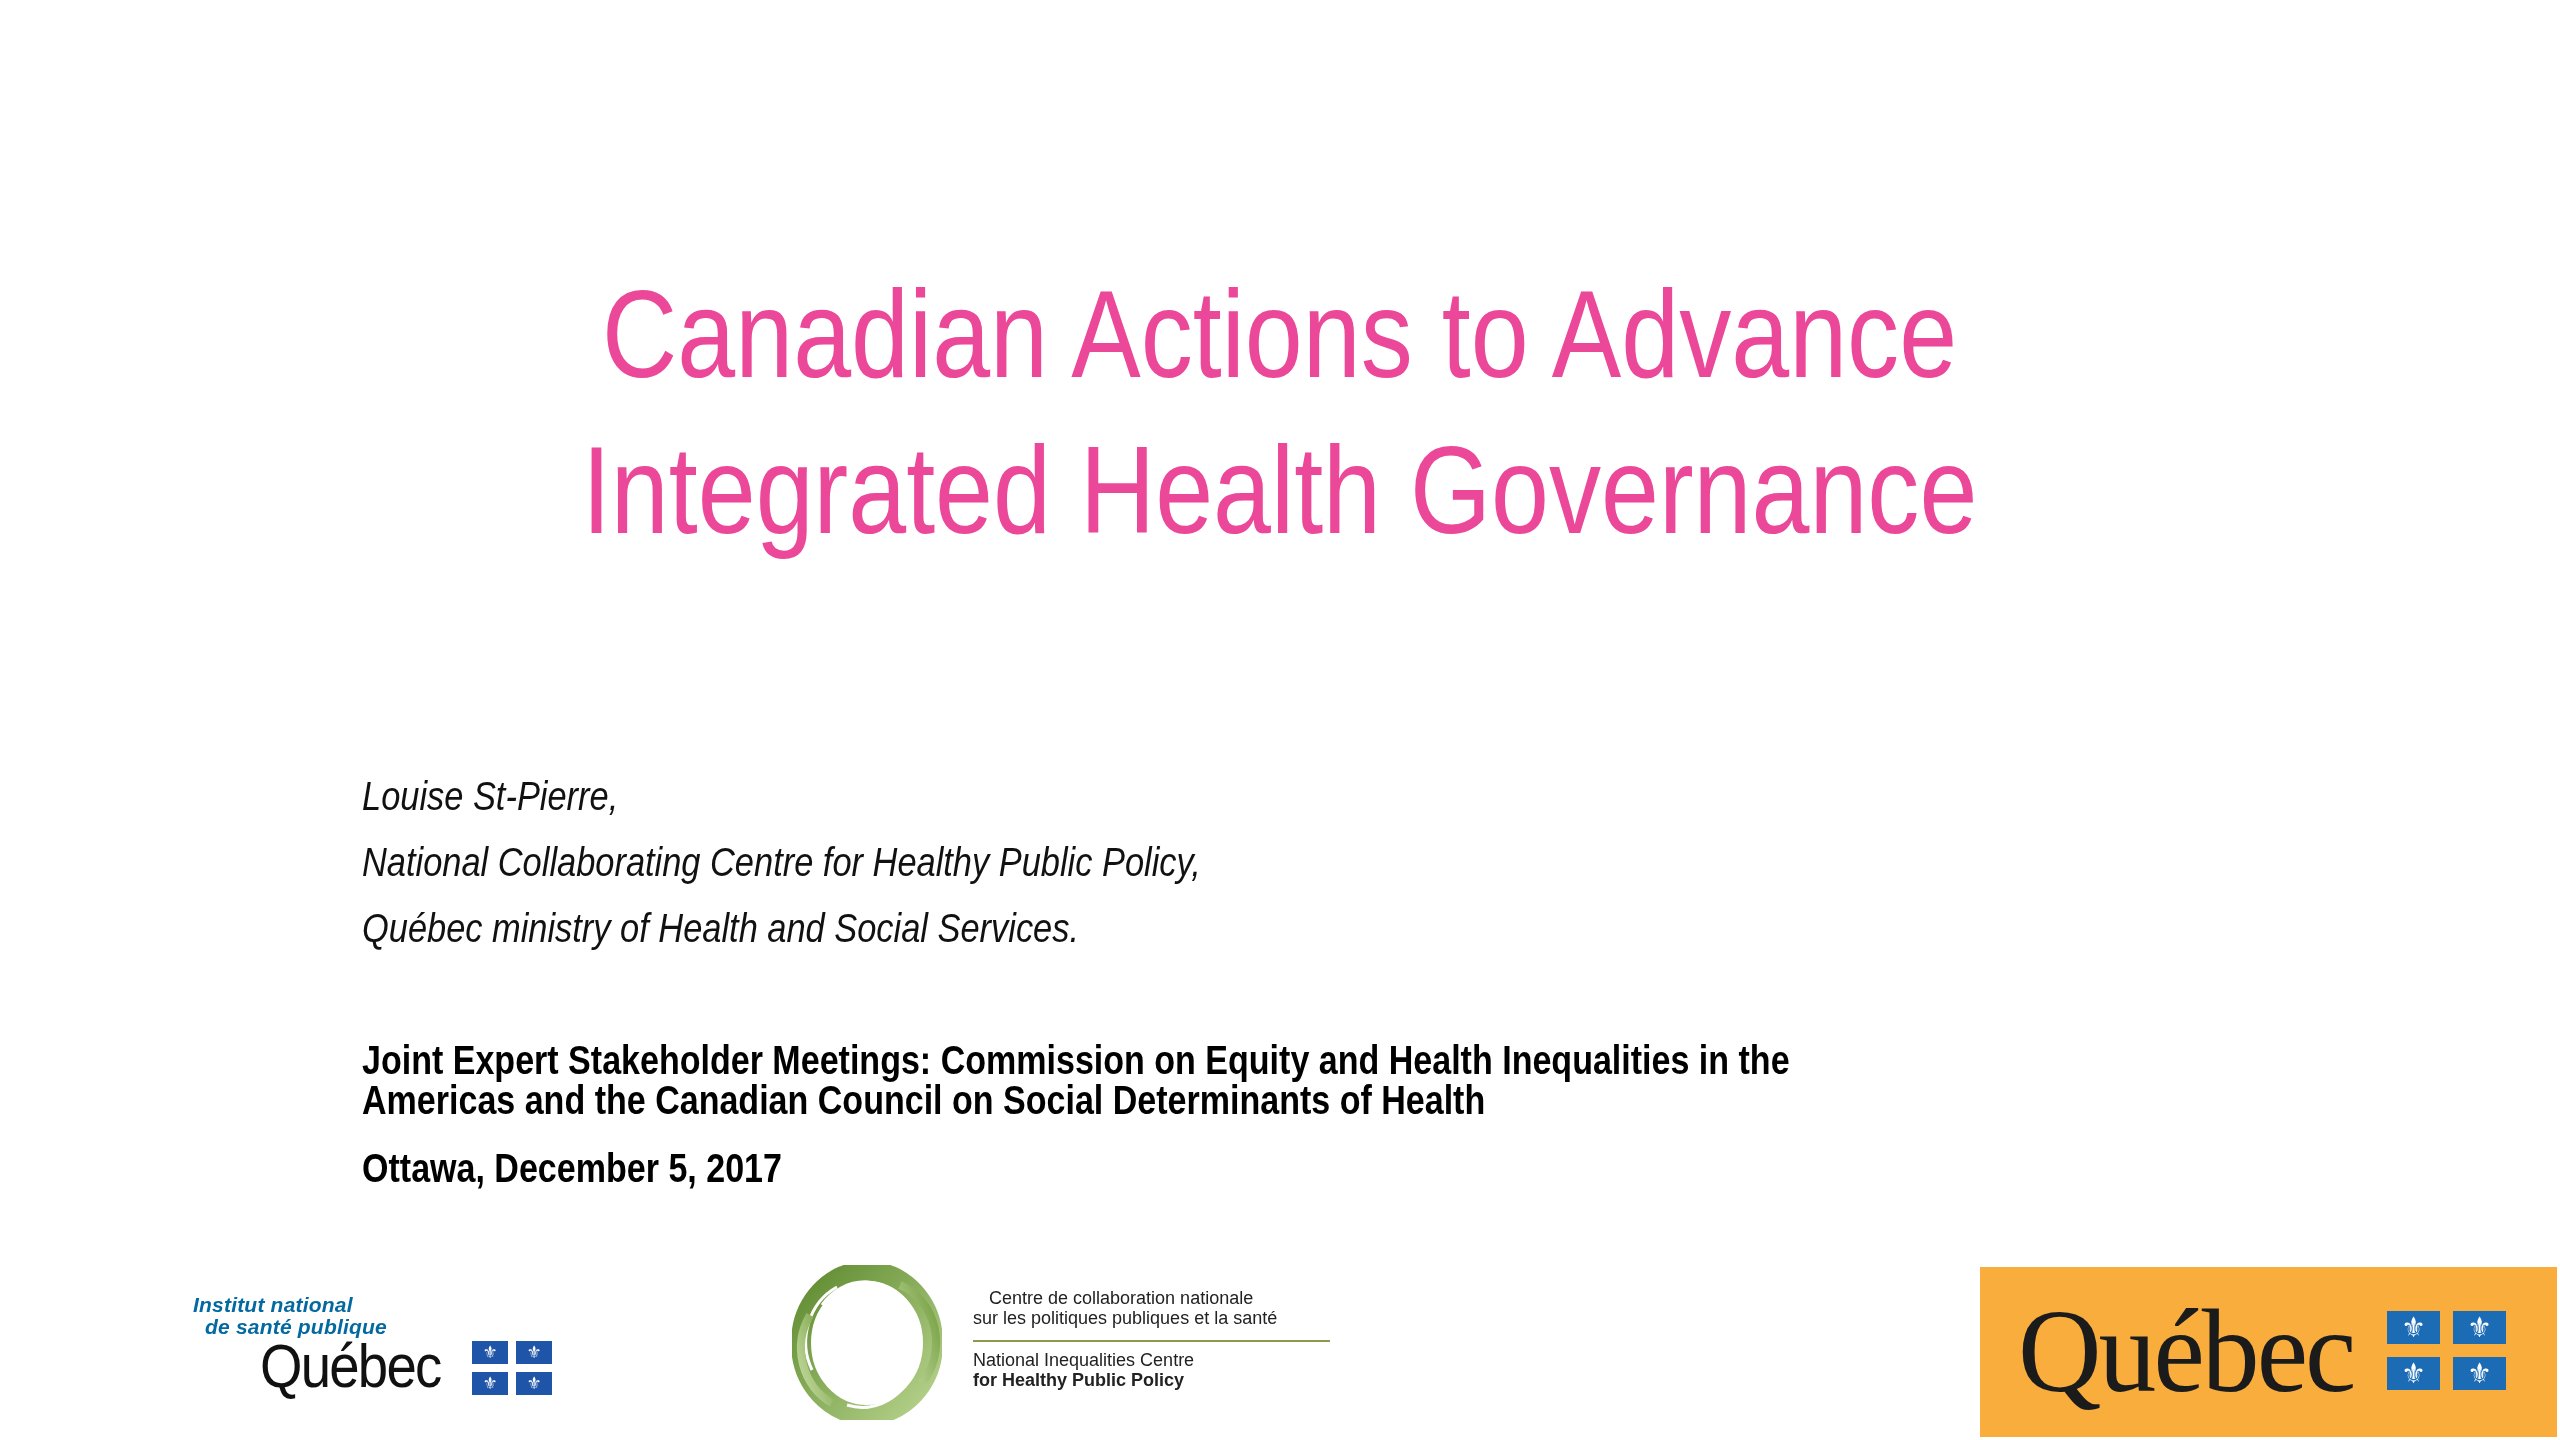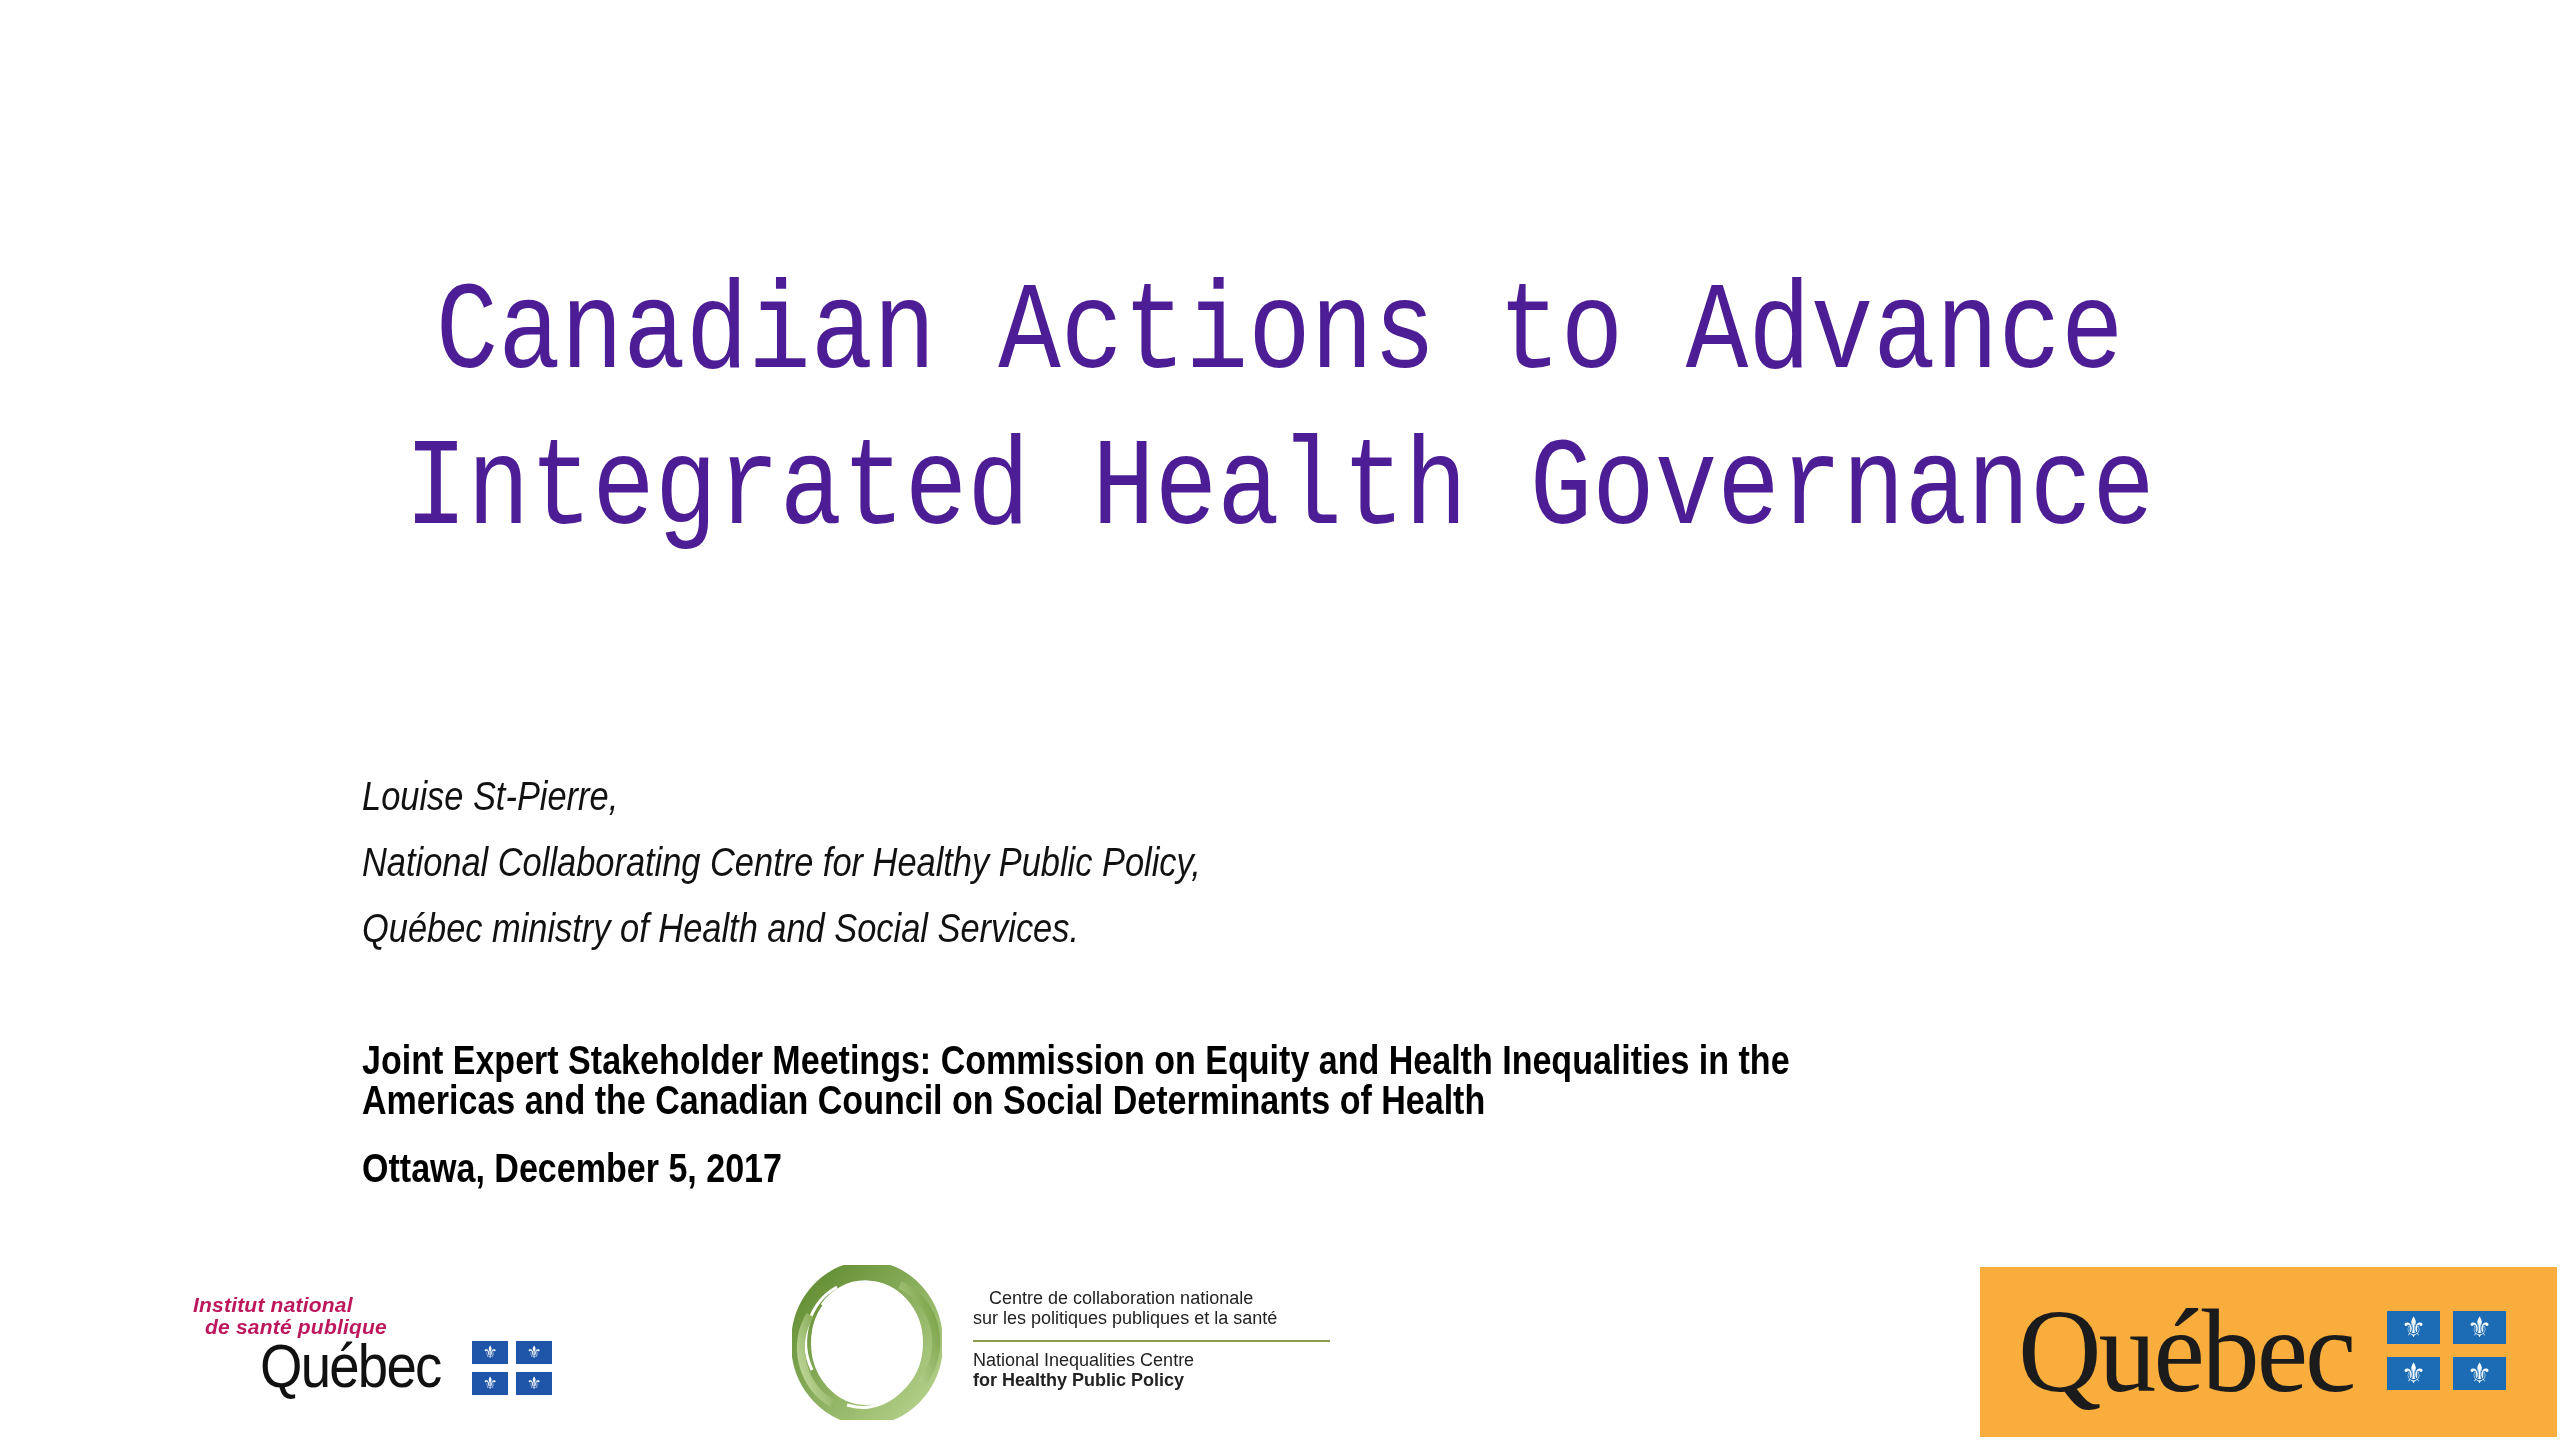--- a/index.html
+++ b/index.html
@@ -20,22 +20,22 @@
       width: 2560px;
       height: 1440px;
       background: #ffffff;
     }
     
     .title {
       position: absolute;
       left: 0;
       width: 2560px;
       text-align: center;
-      color: #4c1d95;
-      font-family: Liberation Mono, monospace;
+      color: #ec4899;
+      font-family: Liberation Sans, sans-serif;
       font-weight: normal;
       font-size: 124px;
       line-height: 124px;
       white-space: nowrap;
     }
     .title span {
       display: inline-block;
       transform-origin: center center;
     }
     .title.line1 { top: 272px; }
@@ -86,21 +86,21 @@
       height: 130px;
     }
     .inspq .t1, .inspq .t2 {
       position: absolute;
       left: 13px;
       font-family: "Liberation Sans", sans-serif;
       font-weight: bold;
       font-style: italic;
       font-size: 21px;
       line-height: 22px;
-      color: #be185d;
+      color: #0369a1;
       white-space: nowrap;
       letter-spacing: 0.2px;
     }
     .inspq .t1 { top: 9px; }
     .inspq .t2 { top: 31px; margin-left: 12px; }
     .inspq .qc {
       position: absolute;
       left: 80px;
       top: 50px;
       font-family: "Liberation Sans", sans-serif;

